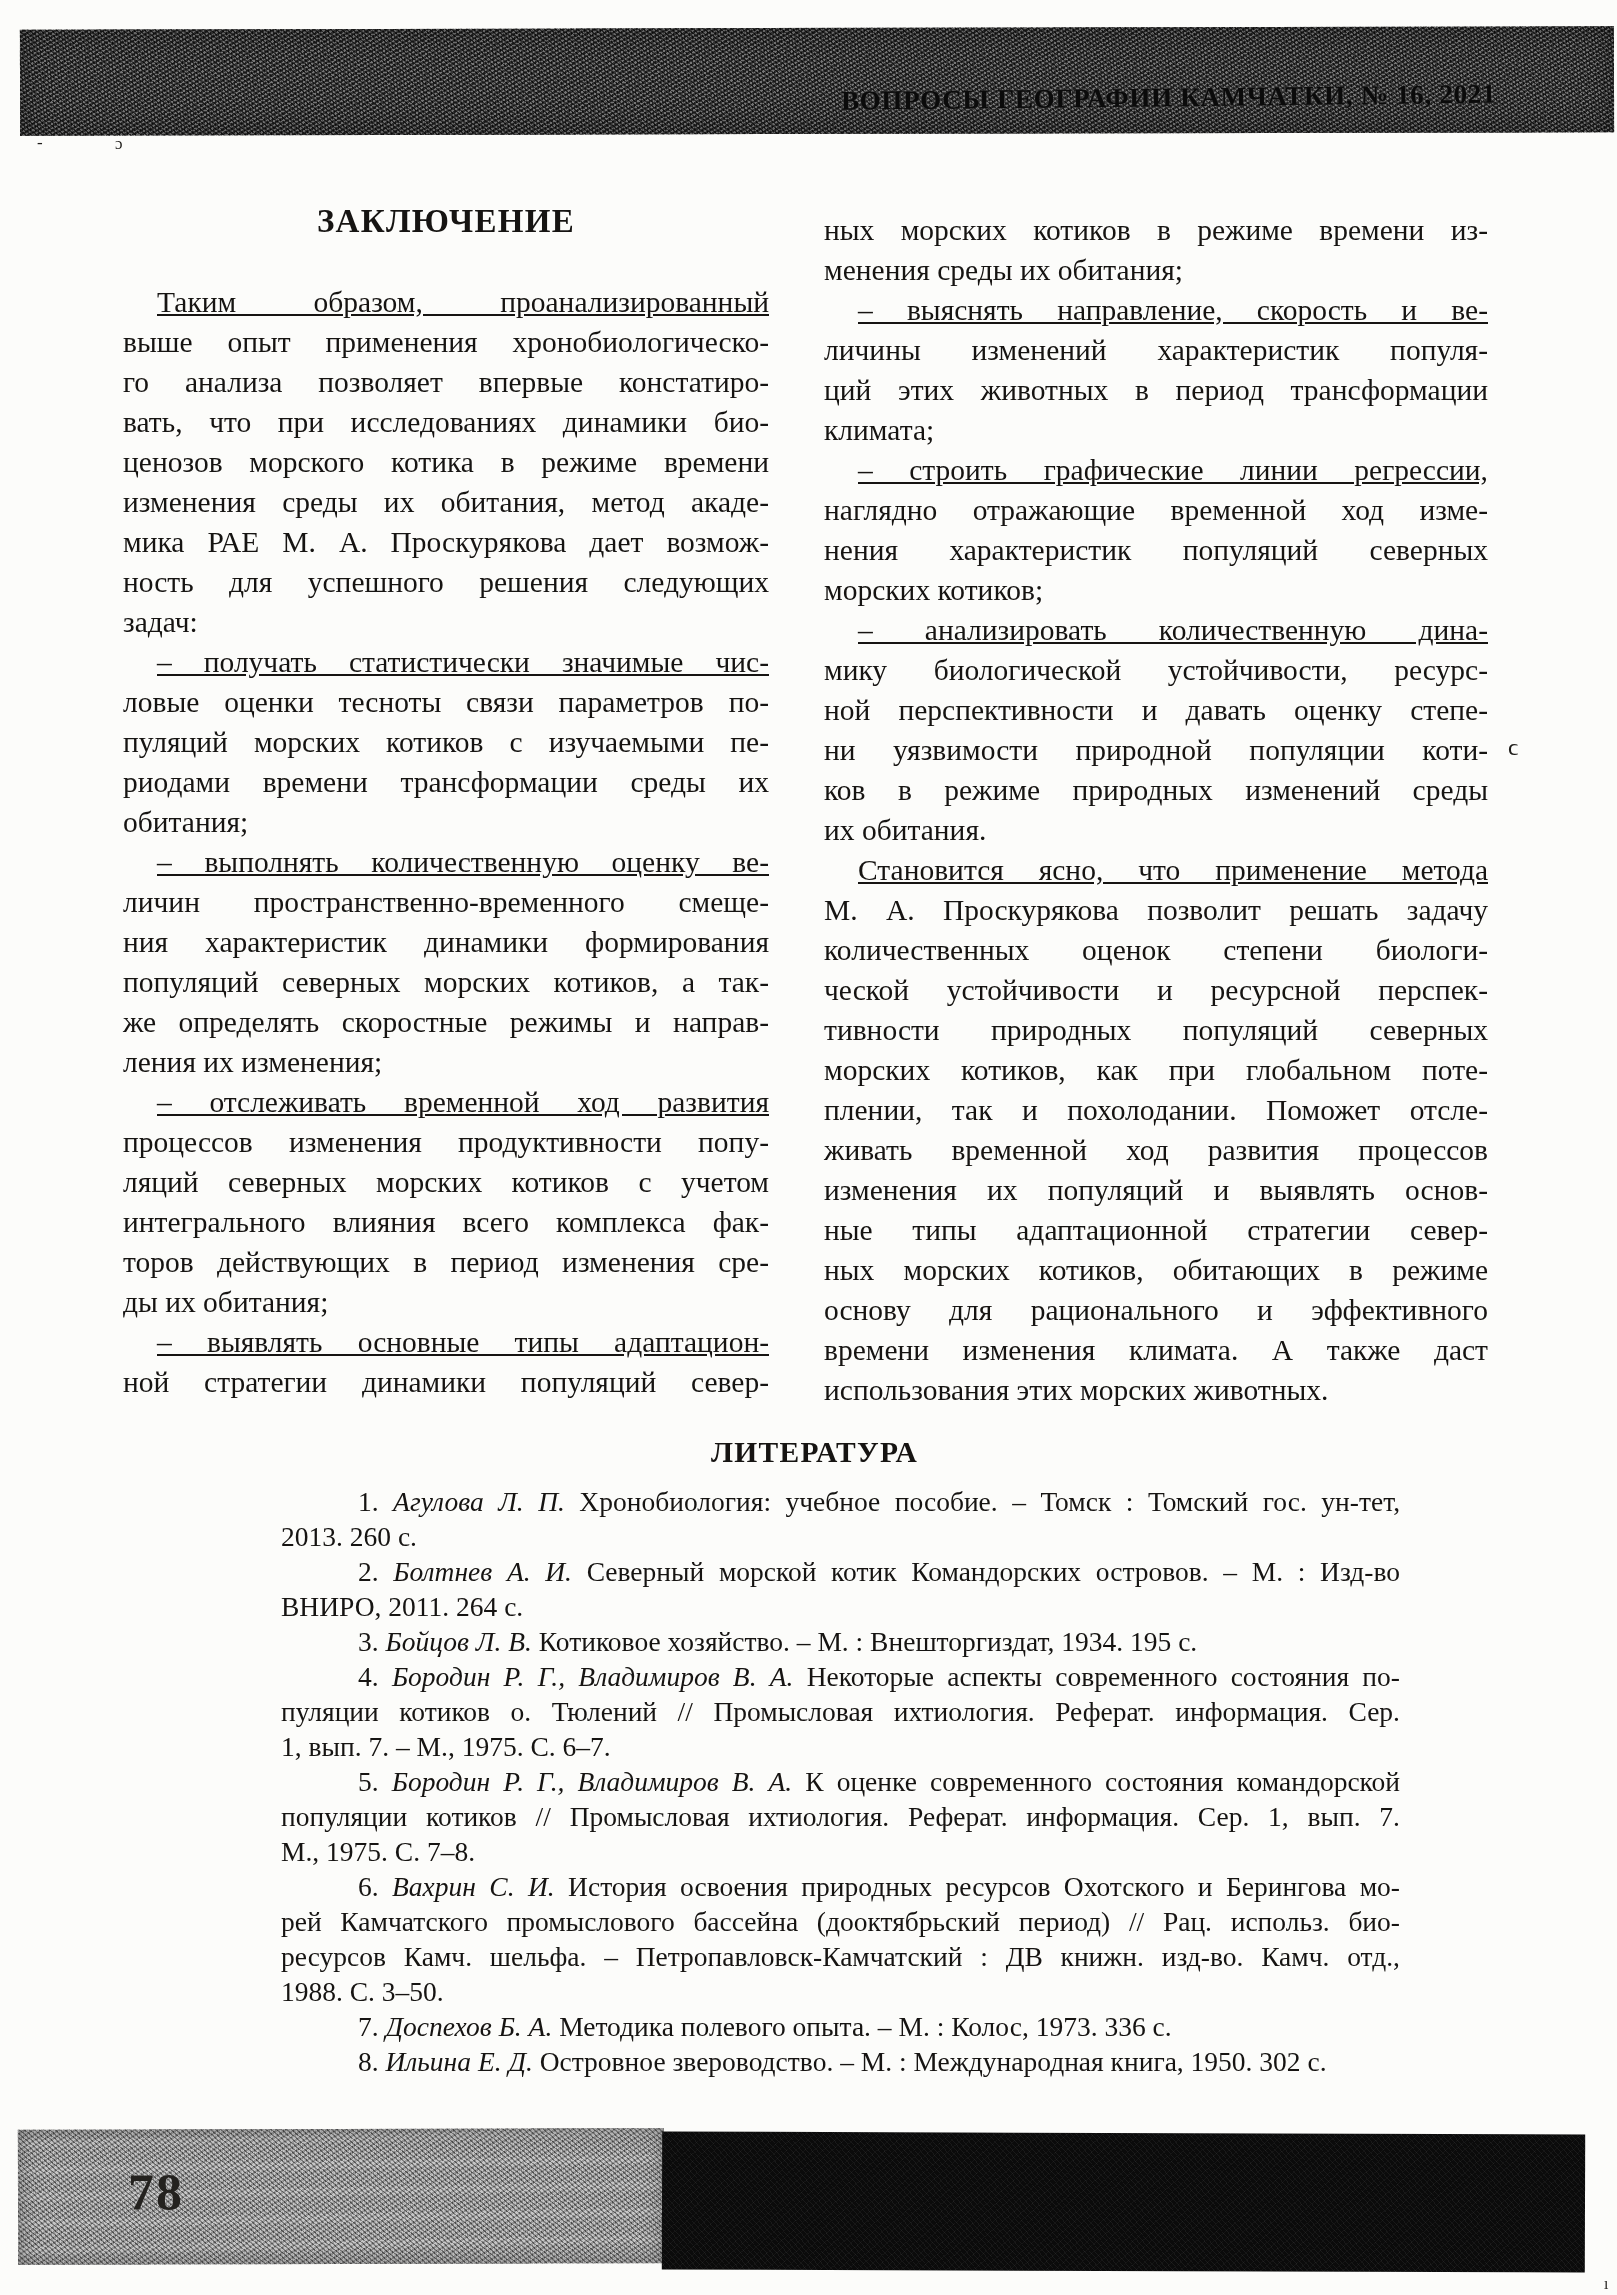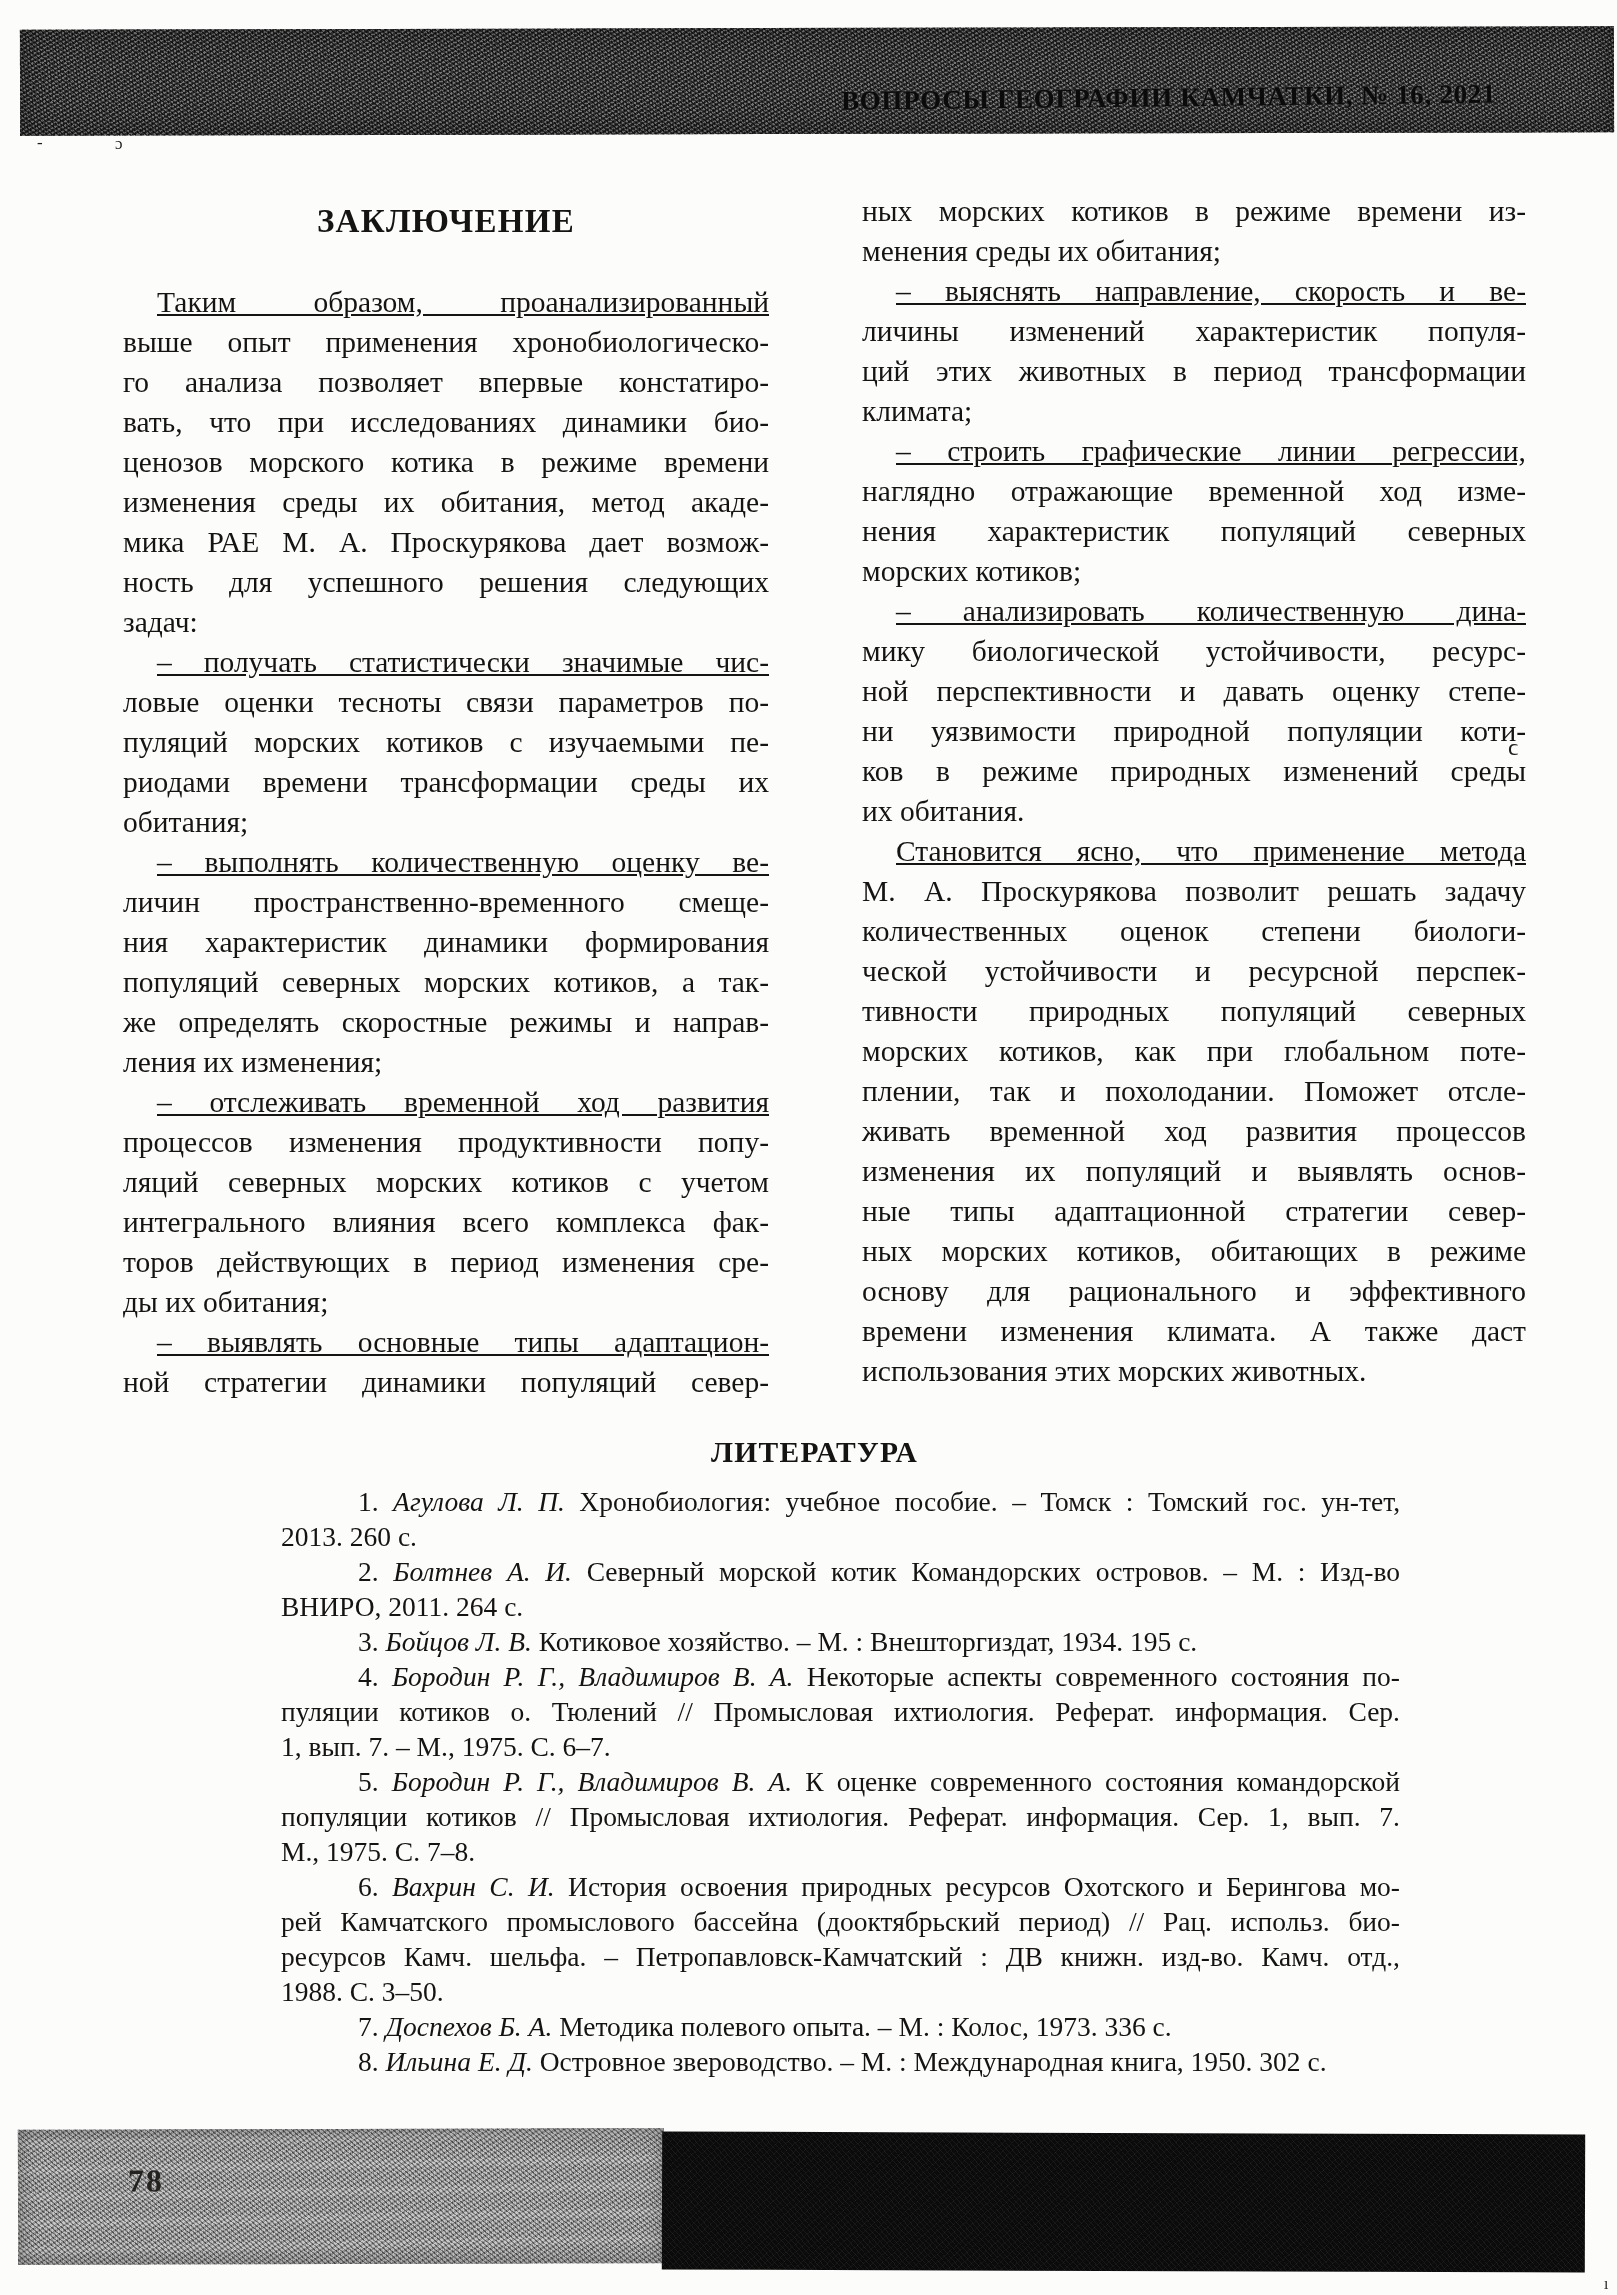--- a/index.html
+++ b/index.html
@@ -31,35 +31,35 @@
     transform:rotate(-0.15deg);
     background-color:var(--band-gray,#9b9b9b);
     background-image:
       repeating-linear-gradient(41deg, rgba(35,35,35,.32) 0 1.3px, rgba(255,255,255,.28) 1.3px 3.3px),
       repeating-linear-gradient(-33deg, rgba(15,15,15,.28) 0 2px, rgba(255,255,255,.22) 2px 4.6px),
       repeating-linear-gradient(88deg, rgba(0,0,0,.22) 0 0.7px, transparent 0.7px 2px);
     box-shadow: inset 0 0 19.7px rgba(55,55,55,.45);
   }
   .page-num{
     position:absolute;left:110px;top:33px;
-    font-size:32px;font-weight:bold;letter-spacing:2px;color:#24221f;
+    font-size:52px;font-weight:bold;letter-spacing:2px;color:#24221f;
     text-shadow:0 0 2.6px rgba(255,255,255,.35);
   }
   .footer-black{
     position:absolute;left:662px;top:2133px;width:923px;height:138px;
     transform:rotate(0.18deg);
     background-color:var(--band-black,#0b0b0b);
     background-image:
       repeating-linear-gradient(49deg, rgba(255,255,255,.06) 0 0.7px, transparent 0.7px 3.9px),
       repeating-linear-gradient(-41deg, rgba(255,255,255,.04) 0 0.7px, transparent 0.7px 5.9px);
   }
   
   .col{position:absolute;font-size:29.5px;line-height:40px;}
   .col-left{left:123px;top:202px;width:646px;}
-  .col-right{left:824px;top:191px;width:664px;margin-left:38px;}
+  .col-right{left:824px;top:210px;width:664px;}
   .section-heading{
     margin:0 0 41px 0;font-size:33px;line-height:39px;
     text-align:center;font-weight:bold;letter-spacing:1.3px;
   }
   .para{margin:0;}
   .line{
     text-align:justify;
     -moz-text-align-last:justify;
     text-align-last:justify;
   }

